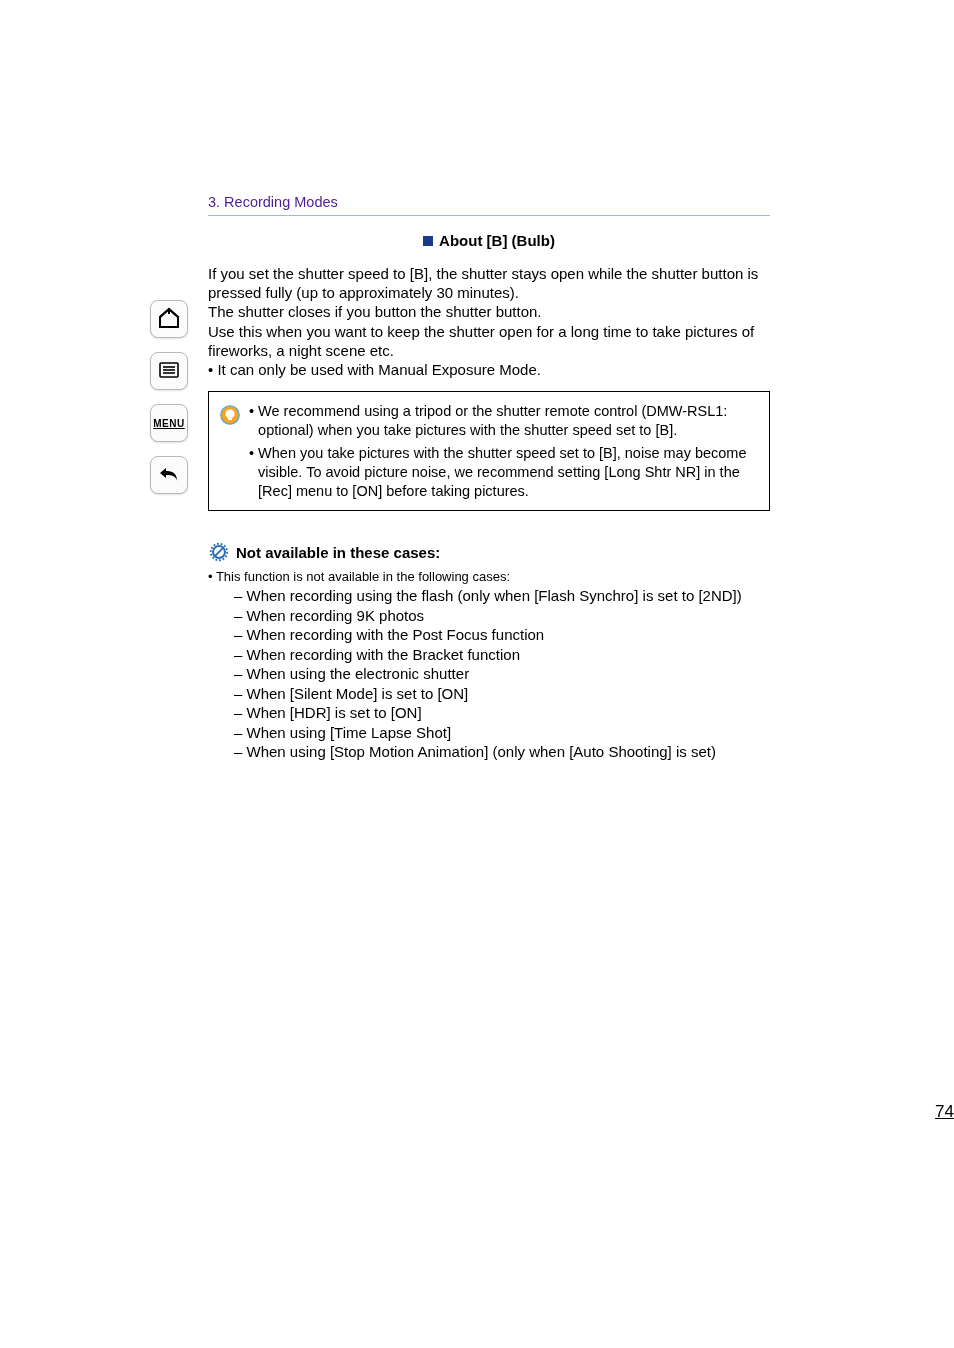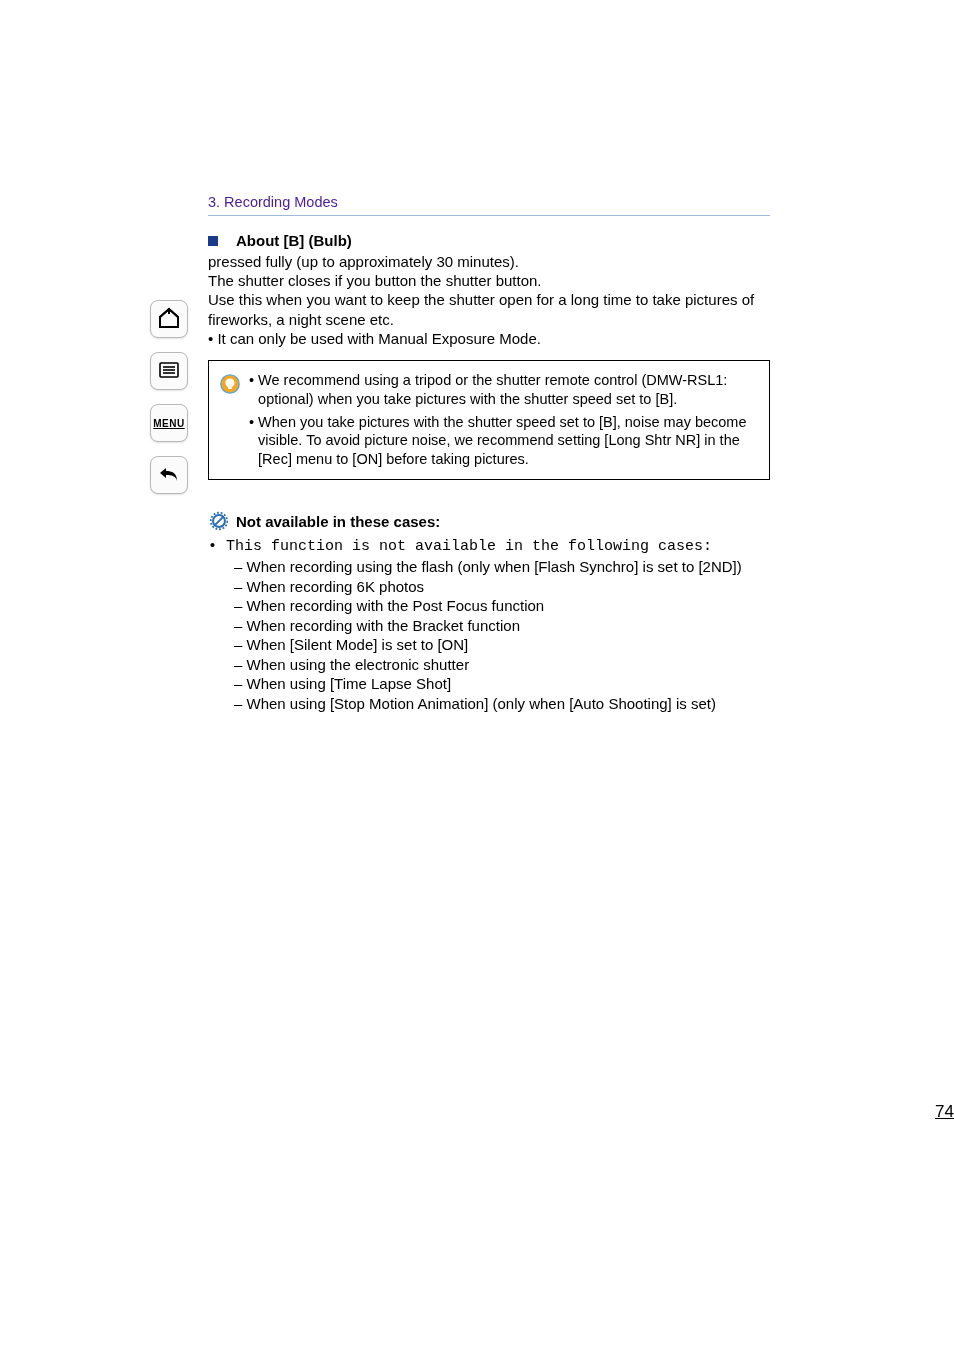--- a/index.html
+++ b/index.html
@@ -55,22 +55,23 @@
   }
   .rule {
     height: 1px;
     background: #9fb9d8;
     margin-top: 3px;
     margin-bottom: 16px;
   }
   .heading-row {
     display: flex;
     align-items: center;
-    gap: 18px;
-    margin-bottom: 3px;
+    gap: 6px;
+    margin-bottom: 15px;
+    justify-content: center;
   }
   .sq-bullet {
     width: 10px;
     height: 10px;
     background: #1a3a8c;
     display: inline-block;
   }
   .heading-text {
     font-weight: bold;
     font-size: 15px;
@@ -120,23 +121,22 @@
   .notavail-icon {
     width: 22px;
     height: 22px;
   }
   .notavail-title {
     font-weight: bold;
     font-size: 15px;
     color: #000;
   }
   .na-lead {
-    font-size: 15px;
+    font-size: 13px;
     margin-bottom: 2px;
-    font-family: Liberation Mono, monospace;
   }
   .na-list {
     font-size: 15px;
     line-height: 1.3;
   }
   .na-list .row {
     padding-left: 8px;
     margin-left: 18px;
   }
   .page-number {
@@ -189,20 +189,21 @@
 
   <div class="section-label">3. Recording Modes</div>
   <div class="rule"></div>
 
   <div class="heading-row">
     <span class="sq-bullet"></span>
     <span class="heading-text">About [B] (Bulb)</span>
   </div>
 
   <div class="body-text">
+    <div class="body-line">If you set the shutter speed to [B], the shutter stays open while the shutter button is</div>
     <div class="body-line">pressed fully (up to approximately 30 minutes).</div>
     <div class="body-line">The shutter closes if you button the shutter button.</div>
     <div class="body-line">Use this when you want to keep the shutter open for a long time to take pictures of</div>
     <div class="body-line">fireworks, a night scene etc.</div>
     <div class="body-line">• It can only be used with Manual Exposure Mode.</div>
   </div>
 
   <div class="tip-box">
     <div class="tip-icon">
       <svg viewBox="0 0 24 24">
@@ -230,25 +231,26 @@
           <circle cx="12" cy="12" r="9" fill="none" stroke="#2a6fb5" stroke-width="2" stroke-dasharray="2 2"></circle>
           <circle cx="12" cy="12" r="6.5" fill="none" stroke="#2a6fb5" stroke-width="2.2"></circle>
           <line x1="7.5" y1="16.5" x2="16.5" y2="7.5" stroke="#2a6fb5" stroke-width="2.2"></line>
         </svg>
       </span>
       <span class="notavail-title">Not available in these cases:</span>
     </div>
     <div class="na-lead">• This function is not available in the following cases:</div>
     <div class="na-list">
       <div class="row">– When recording using the flash (only when [Flash Synchro] is set to [2ND])</div>
-      <div class="row">– When recording 6K photos</div>
+      <div class="row">– When recording 9K photos</div>
       <div class="row">– When recording with the Post Focus function</div>
       <div class="row">– When recording with the Bracket function</div>
+      <div class="row">– When using the electronic shutter</div>
       <div class="row">– When [Silent Mode] is set to [ON]</div>
-      <div class="row">– When using the electronic shutter</div>
+      <div class="row">– When [HDR] is set to [ON]</div>
       <div class="row">– When using [Time Lapse Shot]</div>
       <div class="row">– When using [Stop Motion Animation] (only when [Auto Shooting] is set)</div>
     </div>
   </div>
 
 </div>
 
 <div class="page-number">74</div>
 
 </body></html>

